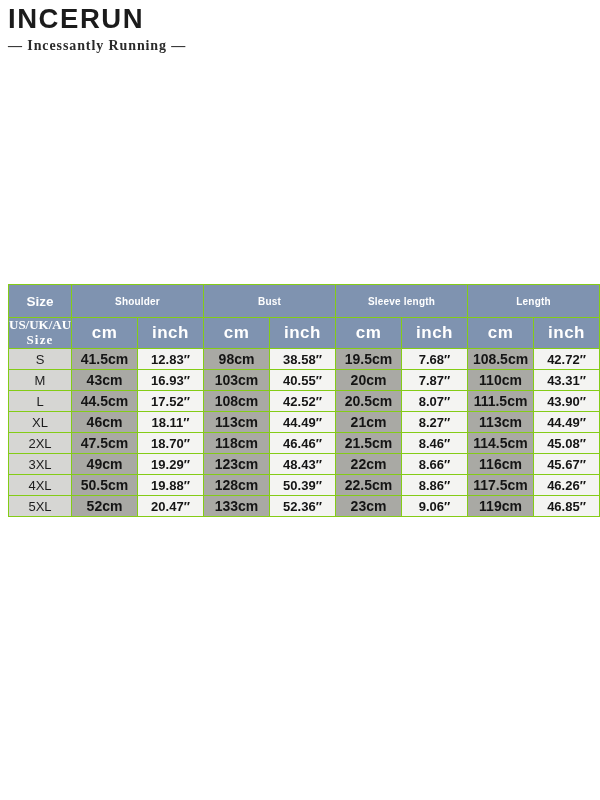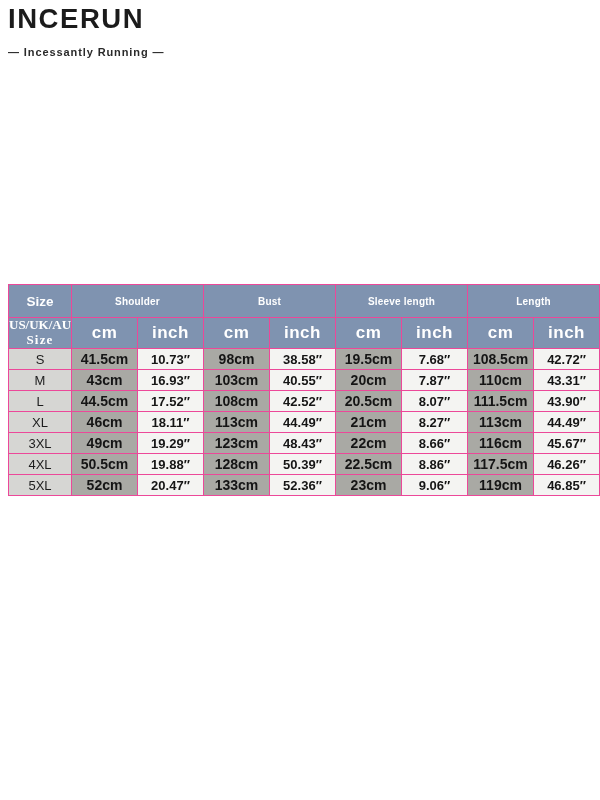--- a/index.html
+++ b/index.html
@@ -26,42 +26,42 @@
     font-family: "Liberation Sans", sans-serif;
     font-size: 27px;
     font-weight: bold;
     letter-spacing: 1.5px;
     color: #1b1b1b;
     line-height: 1;
     transform: scaleX(1.02);
     transform-origin: left center;
   }
   #brand-tagline {
-    margin-top: 13px;
-    font-family: Liberation Sans, sans-serif;
-    font-size: 11px;
+    margin-top: 5px;
+    font-family: Liberation Serif, serif;
+    font-size: 14px;
     font-weight: bold;
     letter-spacing: 0.9px;
     color: #2a2a2a;
     white-space: nowrap;
   }
 
   
   #size-table-wrap {
     position: absolute;
     left: 8px;
     top: 284px;
     width: 584px;
   }
   table.size-table {
     border-collapse: separate;
     border-spacing: 1px;
     width: 584px;
     table-layout: fixed;
-    background: #ec4899;
+    background: #84cc16;
   }
   table.size-table th,
   table.size-table td {
     padding: 0;
     margin: 0;
     text-align: center;
     vertical-align: middle;
   }
 
   
@@ -167,21 +167,21 @@
         <th class="unit-head">cm</th>
         <th class="unit-head">inch</th>
         <th class="unit-head">cm</th>
         <th class="unit-head">inch</th>
       </tr>
     </thead>
     <tbody id="size-table-body">
         <tr>
           <td class="size-cell">S</td>
           <td class="cm-cell">41.5cm</td>
-          <td class="inch-cell">10.73″</td>
+          <td class="inch-cell">12.83″</td>
           <td class="cm-cell">98cm</td>
           <td class="inch-cell">38.58″</td>
           <td class="cm-cell">19.5cm</td>
           <td class="inch-cell">7.68″</td>
           <td class="cm-cell">108.5cm</td>
           <td class="inch-cell">42.72″</td>
         </tr>
         <tr>
           <td class="size-cell">M</td>
           <td class="cm-cell">43cm</td>
@@ -209,20 +209,31 @@
           <td class="cm-cell">46cm</td>
           <td class="inch-cell">18.11″</td>
           <td class="cm-cell">113cm</td>
           <td class="inch-cell">44.49″</td>
           <td class="cm-cell">21cm</td>
           <td class="inch-cell">8.27″</td>
           <td class="cm-cell">113cm</td>
           <td class="inch-cell">44.49″</td>
         </tr>
         <tr>
+          <td class="size-cell">2XL</td>
+          <td class="cm-cell">47.5cm</td>
+          <td class="inch-cell">18.70″</td>
+          <td class="cm-cell">118cm</td>
+          <td class="inch-cell">46.46″</td>
+          <td class="cm-cell">21.5cm</td>
+          <td class="inch-cell">8.46″</td>
+          <td class="cm-cell">114.5cm</td>
+          <td class="inch-cell">45.08″</td>
+        </tr>
+        <tr>
           <td class="size-cell">3XL</td>
           <td class="cm-cell">49cm</td>
           <td class="inch-cell">19.29″</td>
           <td class="cm-cell">123cm</td>
           <td class="inch-cell">48.43″</td>
           <td class="cm-cell">22cm</td>
           <td class="inch-cell">8.66″</td>
           <td class="cm-cell">116cm</td>
           <td class="inch-cell">45.67″</td>
         </tr>

